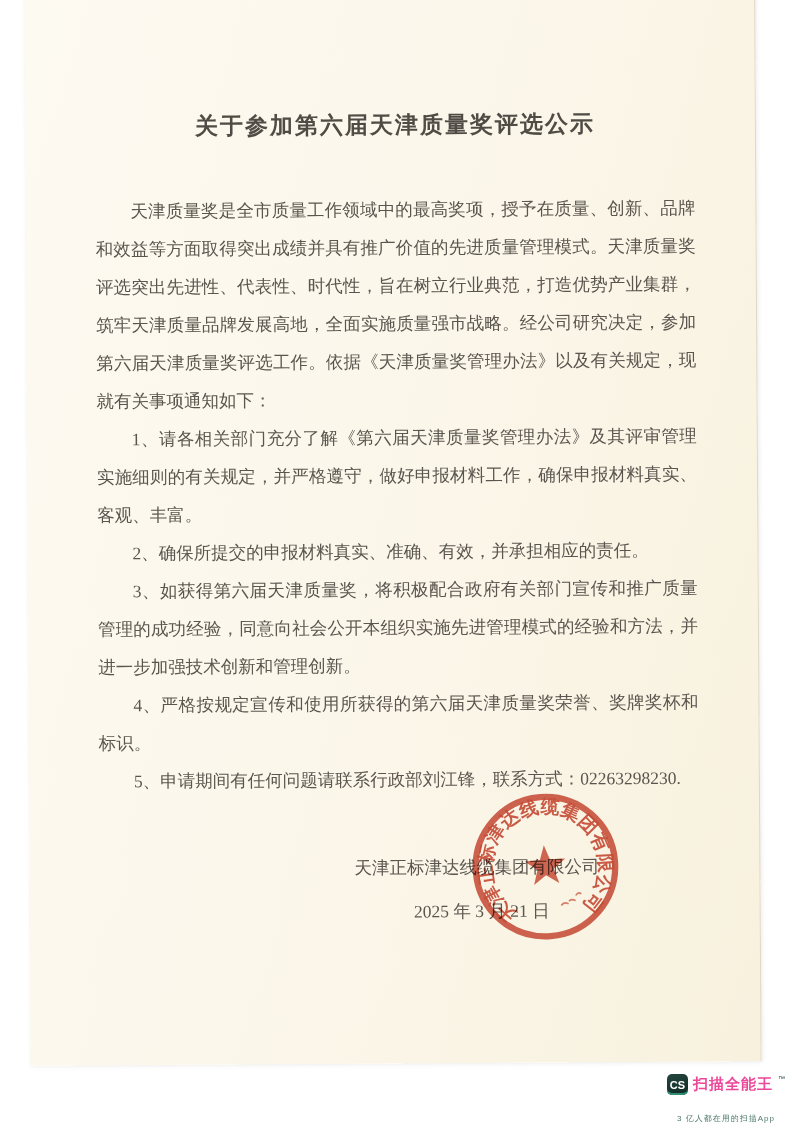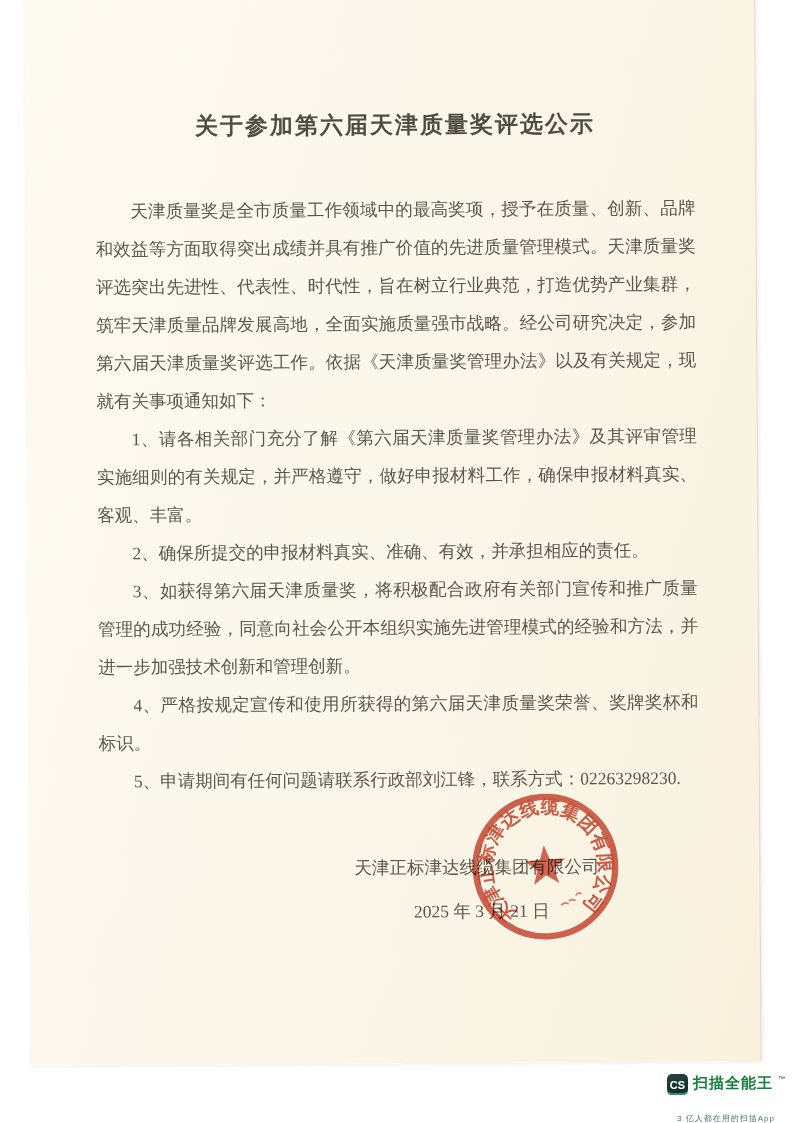--- a/index.html
+++ b/index.html
@@ -44,29 +44,29 @@
   .stamp svg{width:100%;height:100%;}
   .seal-ring{fill:none;stroke:#c5402c;stroke-width:7;opacity:0.88;}
   .seal-text{fill:#c5402c;font-size:21px;font-weight:600;opacity:0.92;
     font-family:"Liberation Serif","DejaVu Serif",serif;}
   .seal-star{fill:#c5402c;opacity:0.85;}
   .seal-marks{fill:none;stroke:#c5402c;stroke-width:2;opacity:0.7;stroke-linecap:round;}
   .watermark{
     position:absolute;left:664px;top:1074px;width:124px;
     font-family:"Liberation Sans","DejaVu Sans",sans-serif;
   }
-  .wm-row{display:flex;justify-content:center;gap:5px;}
+  .wm-row{display:flex;align-items:center;justify-content:center;gap:5px;}
   .wm-badge{
     display:inline-flex;align-items:center;justify-content:center;
     width:21px;height:21px;border-radius:5px;
     background:linear-gradient(160deg,#24473f 0%,#142f29 80%);
     box-shadow:inset 0 -2px 0 #2e8f72;
     color:#ffffff;font-size:11px;font-weight:700;letter-spacing:0;
   }
-  .wm-name{font-size:15px;font-weight:700;color:#15803d;letter-spacing:1px;}
+  .wm-name{font-size:15px;font-weight:700;color:#ec4899;letter-spacing:1px;}
   .wm-tm{font-size:7px;color:#1c453c;align-self:flex-start;margin-top:1px;}
   .wm-sub{
     margin-top:18px;text-align:center;font-size:8px;color:#4e7a6c;letter-spacing:1px;
   }
 </style>
 </head>
 <body>
 
 <div class="page">
   <div class="content">

